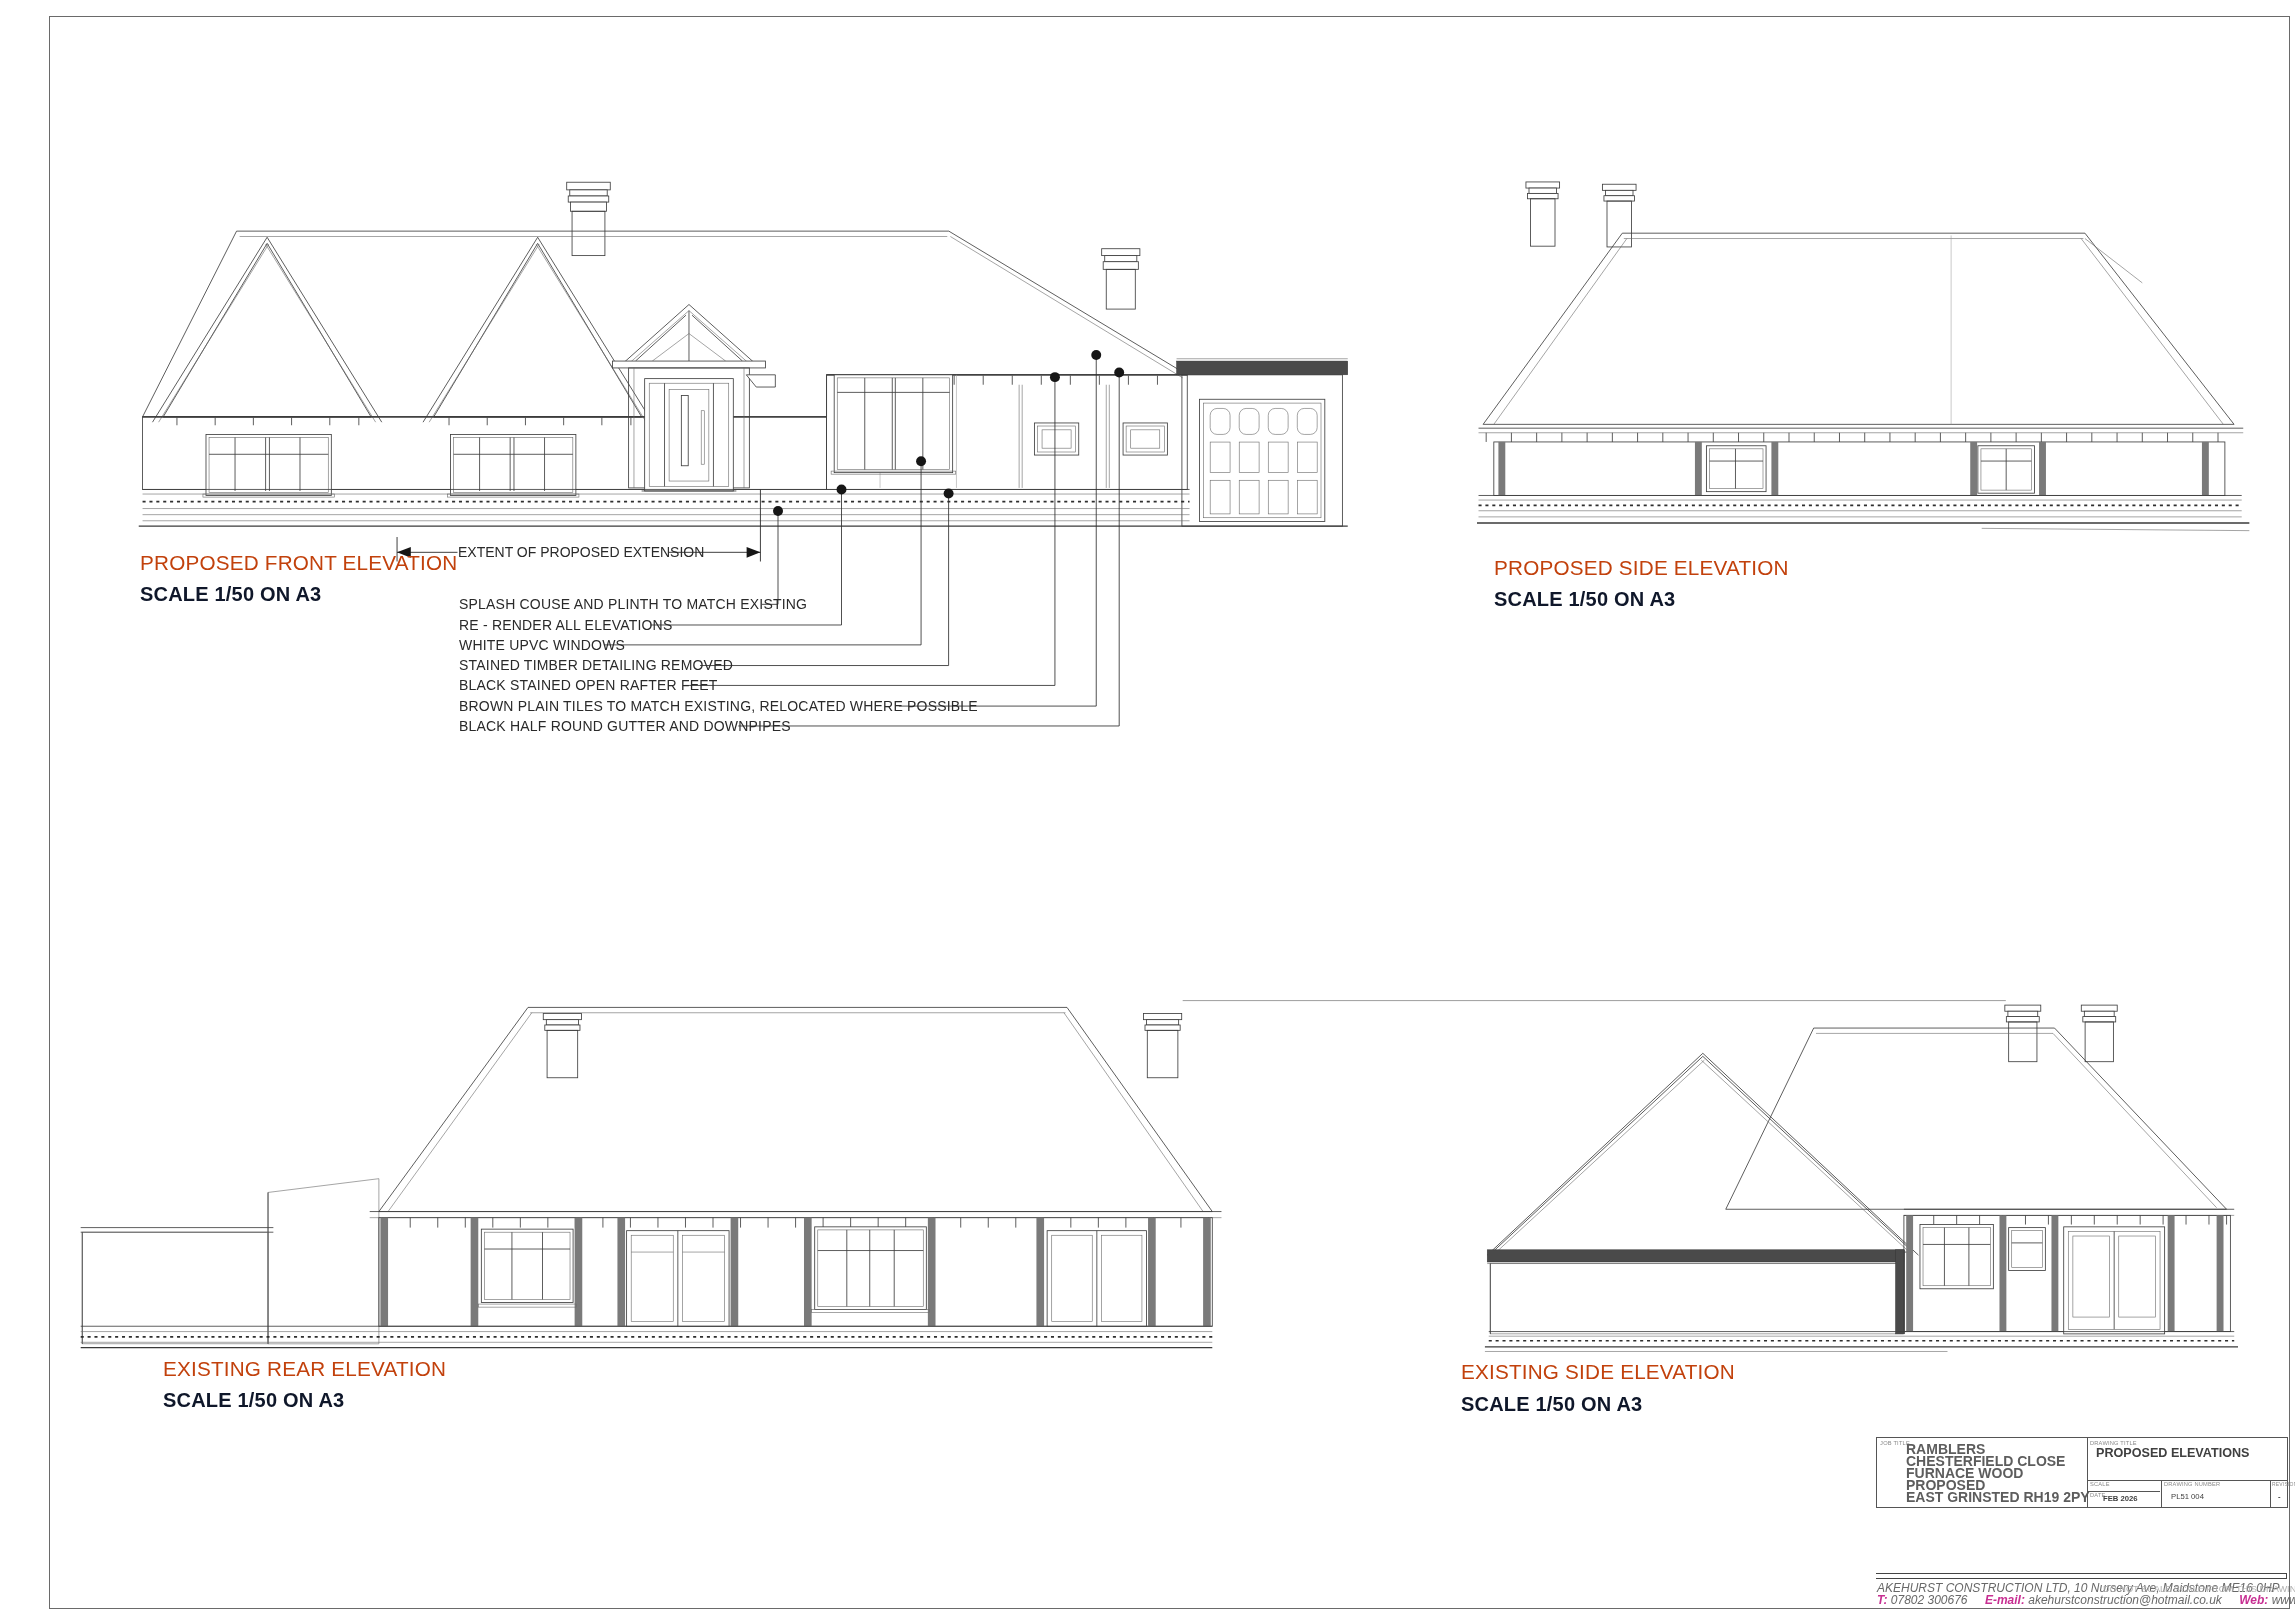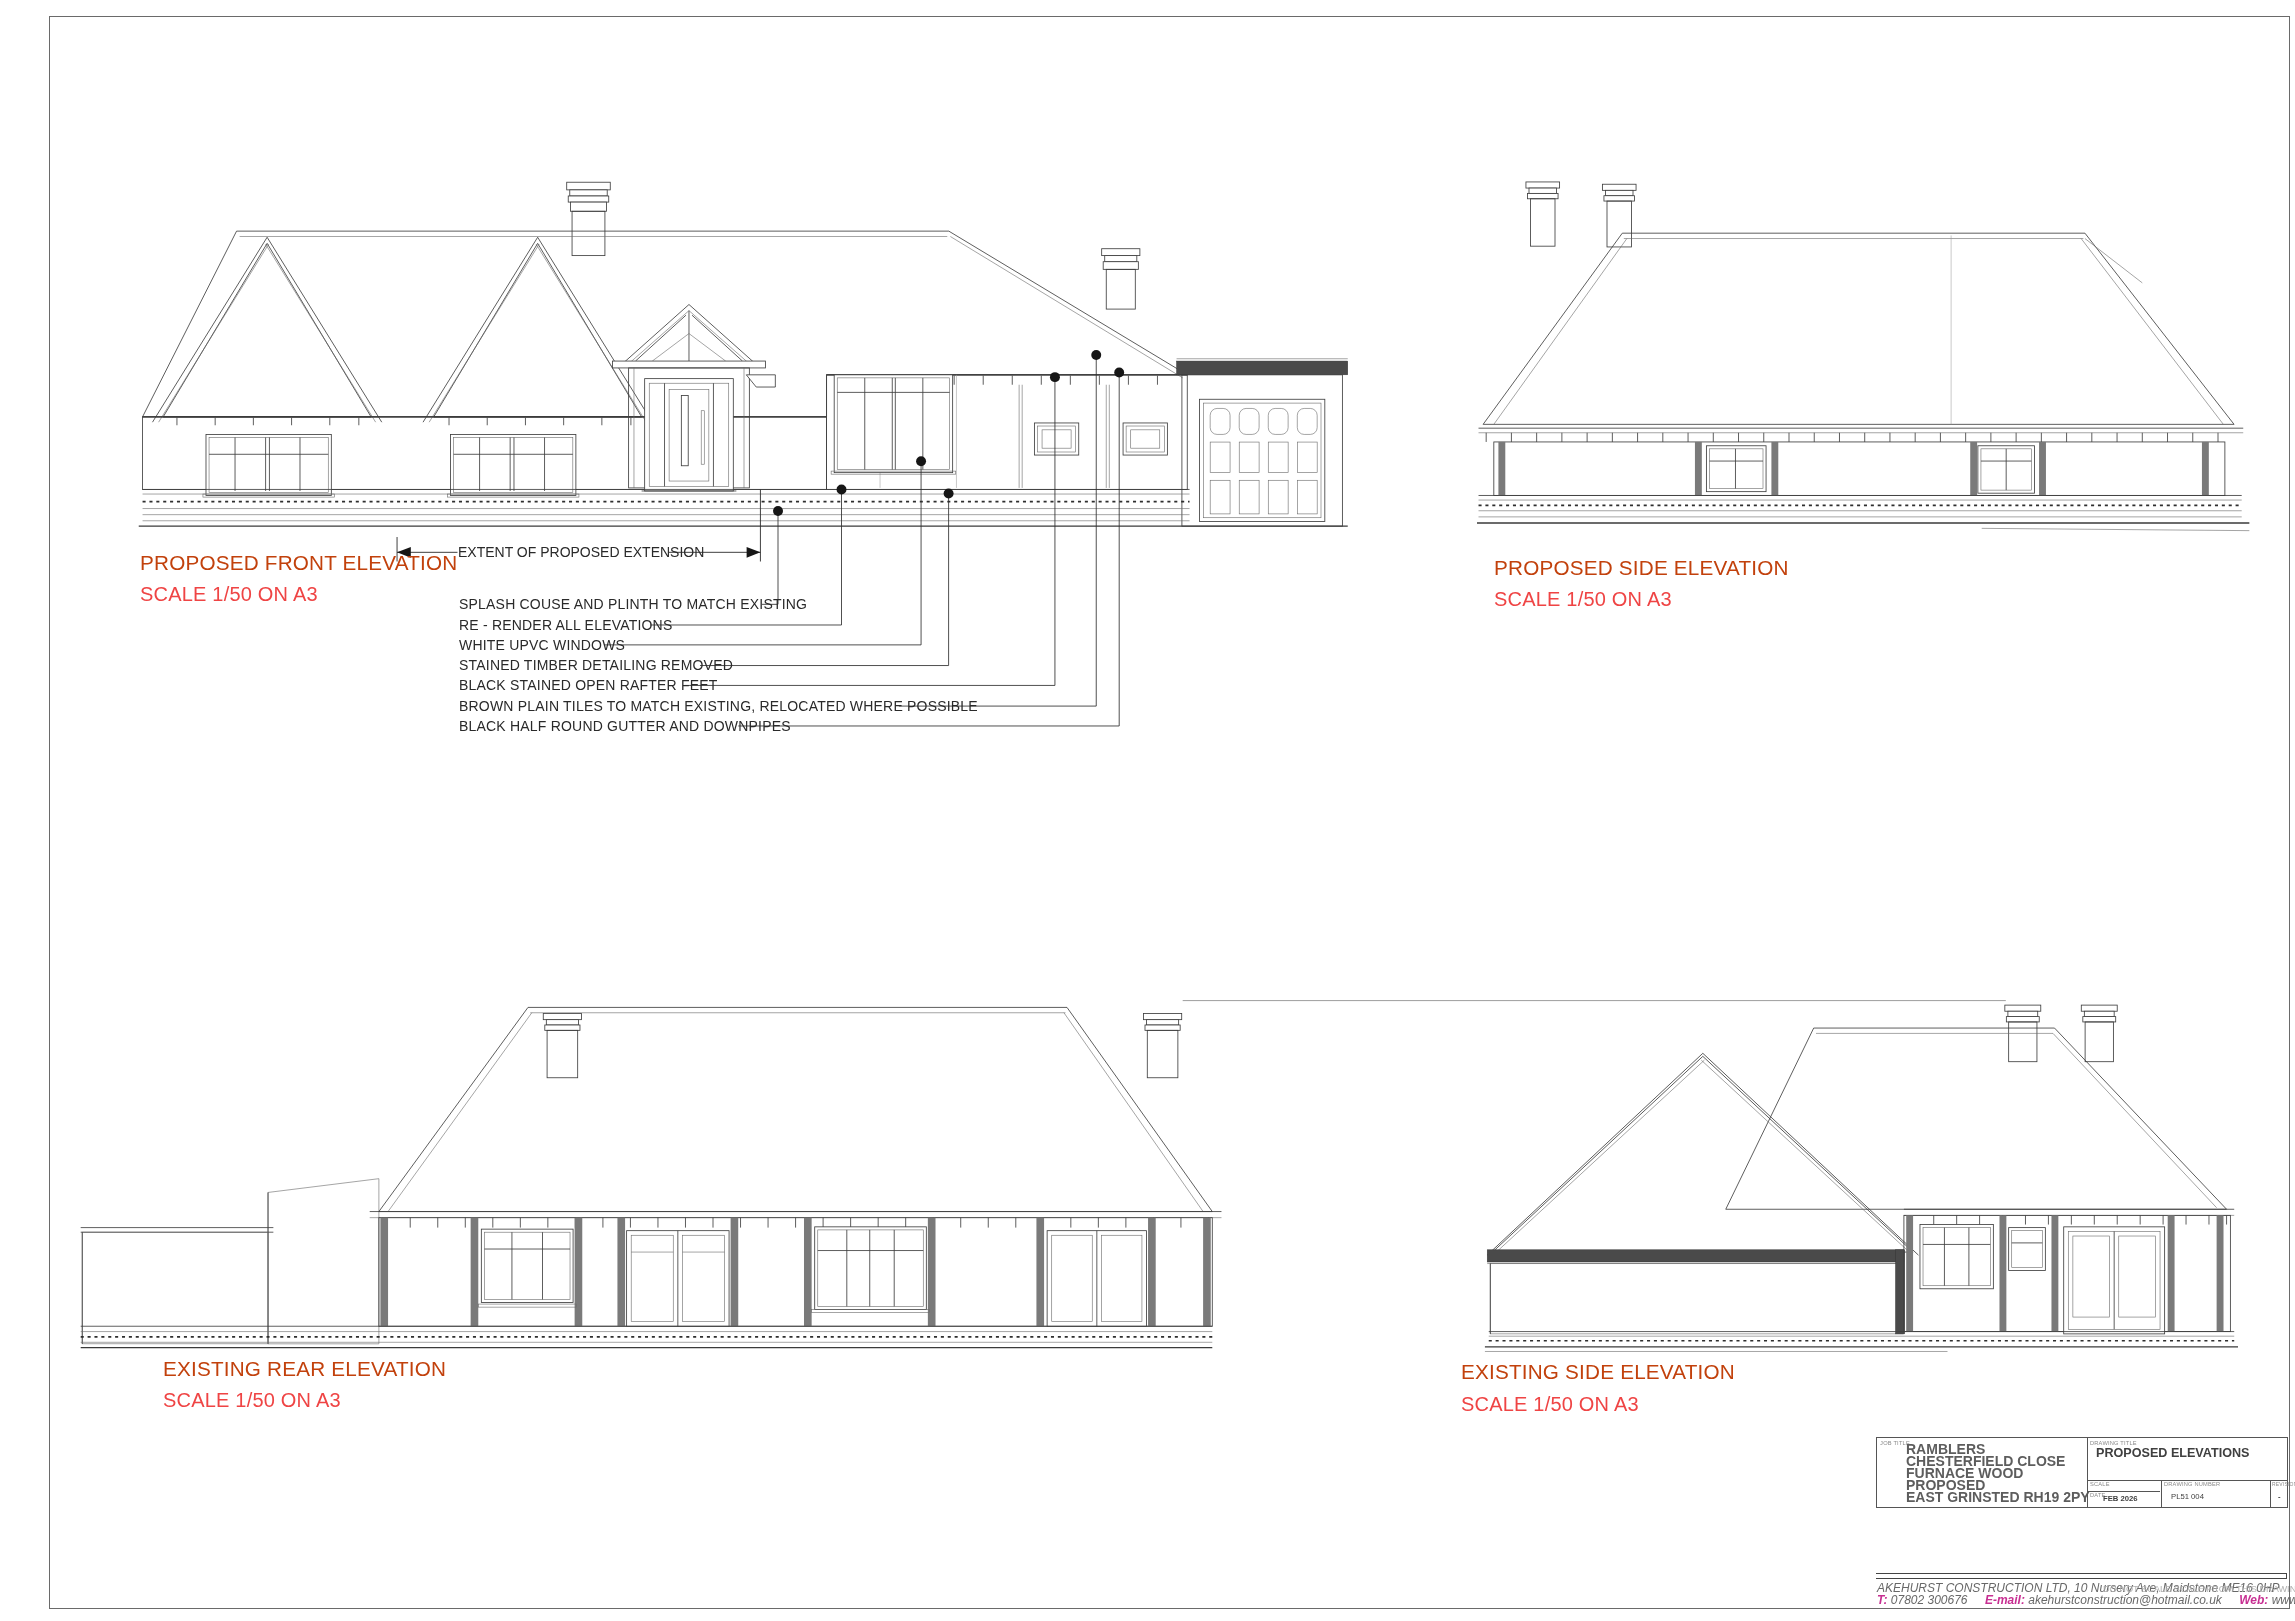--- a/index.html
+++ b/index.html
@@ -1,20 +1,20 @@
 <!DOCTYPE html>
 <html style="font-size:12.2px"><head>
 <meta charset="utf-8">
 <style>
   html,body{margin:0;padding:0;background:#ffffff;}
   body{width:2295px;height:1621px;position:relative;font-family:"Liberation Sans",sans-serif;overflow:hidden;}
   .abs{position:absolute;}
   #sheet-border{left:49px;top:16px;width:2239px;height:1591px;border:1px solid #6a6a6a;}
   .dwg-title{font-size:20.7px;color:#c2410c;letter-spacing:0.2px;white-space:nowrap;}
-  .dwg-scale{font-size:20px;color:#ef4444;letter-spacing:0.2px;white-space:nowrap;}
+  .dwg-scale{font-size:20px;color:#0f172a;letter-spacing:0.2px;white-space:nowrap;font-weight:bold;}
   .ann{font-size:14px;color:#2a2a2a;white-space:nowrap;letter-spacing:0.2px;}
   .extent{font-size:14px;color:#2a2a2a;text-align:center;white-space:nowrap;}
   svg{display:block;}
   .ln{stroke:#3f3f3f;stroke-width:1.1;fill:none;}
   .thk{stroke:#3a3a3a;stroke-width:1.7;fill:none;}
   .thin{stroke:#6b6b6b;stroke-width:.8;fill:none;}
   .faint{stroke:#9a9a9a;stroke-width:.7;fill:none;}
   .dash{stroke:#2e2e2e;stroke-width:2.2;fill:none;stroke-dasharray:4 5;}
   .white{fill:#ffffff;}
   .post{fill:#7a7a7a;stroke:none;}

